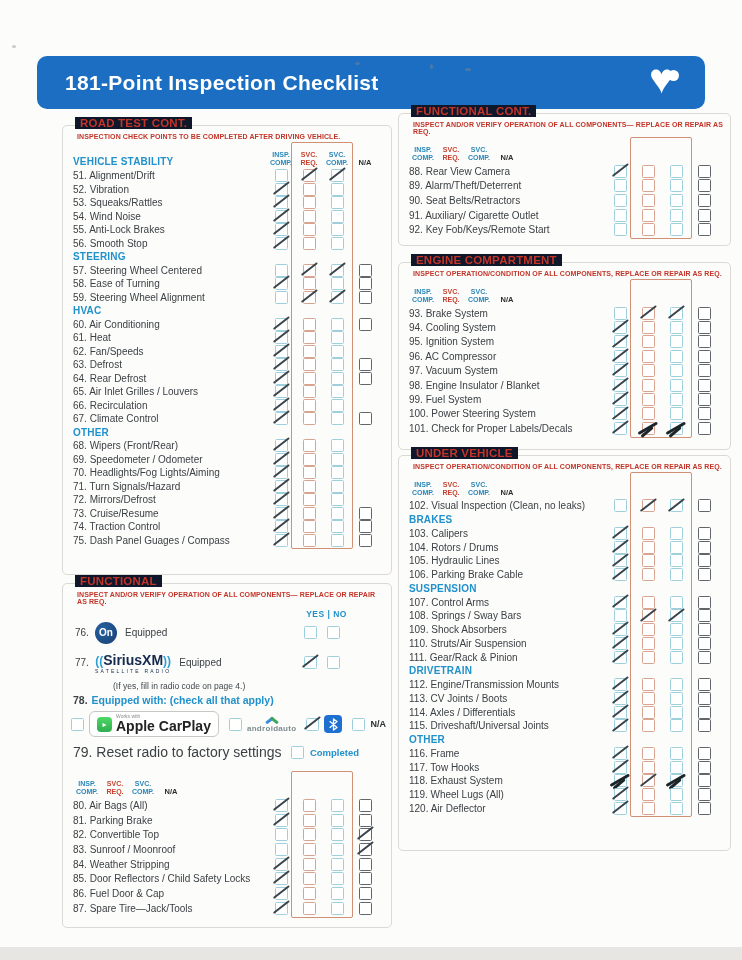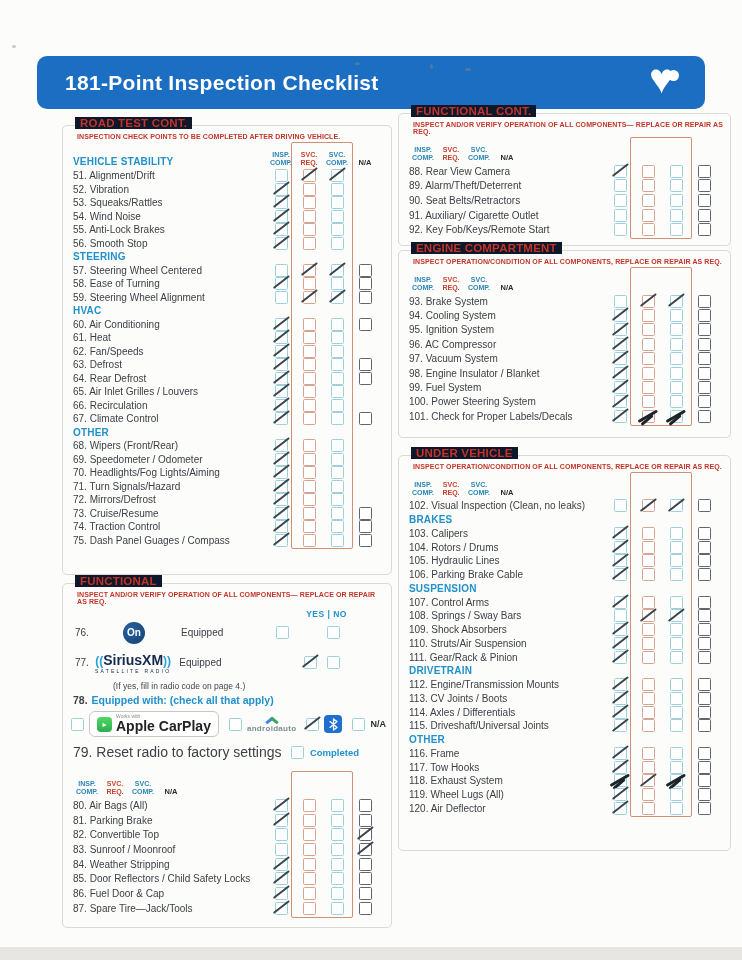--- a/index.html
+++ b/index.html
@@ -16,21 +16,21 @@
   .heart{position:absolute;left:4px;top:-4px;color:#fff;font-size:42px;line-height:44px;}
   .crescent-b{position:absolute;right:6px;top:12px;width:13px;height:13px;border-radius:50%;
               background:var(--header-blue,#1b6ec2);}
   .crescent-w{position:absolute;right:10px;top:9px;width:11px;height:11px;border-radius:50%;background:#fff;}
 
   
   .sec{position:absolute;border:1.5px solid #dcd9d5;border-radius:5px;background:transparent;}
   .sec-road {left:62px;top:125px;width:328px;height:448px;}
   .sec-func {left:62px;top:583px;width:328px;height:343px;}
   .sec-fcont{left:398px;top:113px;width:331px;height:131px;}
-  .sec-eng  {left:398px;top:250px;width:331px;height:186px;}
+  .sec-eng  {left:398px;top:262px;width:331px;height:186px;}
   .sec-under{left:398px;top:455px;width:331px;height:394px;}
   .legend{position:absolute;top:-9px;left:12px;background:#0f172a;padding:0 5px;
           color:var(--red,#c33429);font-weight:bold;font-size:11.5px;letter-spacing:.2px;white-space:nowrap;}
   .subtitle{margin:7px 6px 0 14px;color:var(--red,#c33429);font-size:7px;font-weight:bold;letter-spacing:.1px;}
 
   
   .grid-block{position:relative;margin-top:3px;}
   .sec-func .grid-block{margin-top:9px;}
   .grid-rect{position:absolute;top:-1px;bottom:-2px;right:38px;width:60px;
              border:1.5px solid var(--rect,#cf9076);border-radius:2px;pointer-events:none;}
@@ -60,21 +60,21 @@
   .scrib::after{content:'';position:absolute;left:1px;bottom:-3px;width:15px;height:3px;background:#1c2428;
          transform:rotate(-10deg);border-radius:2px;}
 
   
   .row-ynh{display:flex;justify-content:flex-end;padding-right:44px;height:14px;align-items:flex-end;}
   .ynh{color:var(--blue,#2191cc);font-weight:bold;font-size:8.5px;letter-spacing:.5px;margin-left:46px;}
   .row-logo{display:flex;align-items:center;padding-left:12px;padding-right:46px;}
   .row-logo .num{font-size:10px;color:#3c4146;width:20px;}
   .row-logo .eq{font-size:10px;color:#3c4146;margin-left:8px;flex:1;}
   .slot-yn{width:23px;display:flex;justify-content:center;position:relative;}
-  .row-onstar{height:27px;gap:28px;}
+  .row-onstar{height:27px;}
   .row-sirius{height:33px;}
   .onstar{width:22px;height:22px;border-radius:50%;background:radial-gradient(circle at 35% 35%,#2a62a0,#143e71);
           color:#fff;font-size:10px;font-weight:bold;display:flex;align-items:center;justify-content:center;}
   .sirius{display:inline-block;text-align:center;line-height:1;}
   .sirius .l1{font-weight:bold;font-size:14px;color:#14294d;}
   .sirius .paren{color:#2d9fd8;font-size:12px;font-weight:bold;}
   .sirius .l2{font-size:5px;letter-spacing:2.2px;color:#14294d;margin-top:1px;}
   .row-note{height:13px;padding-left:50px;display:flex;align-items:center;}
   .note{font-size:8.5px;color:#41474c;}
   .row-bb{height:15px;display:flex;align-items:center;padding-left:10px;}

